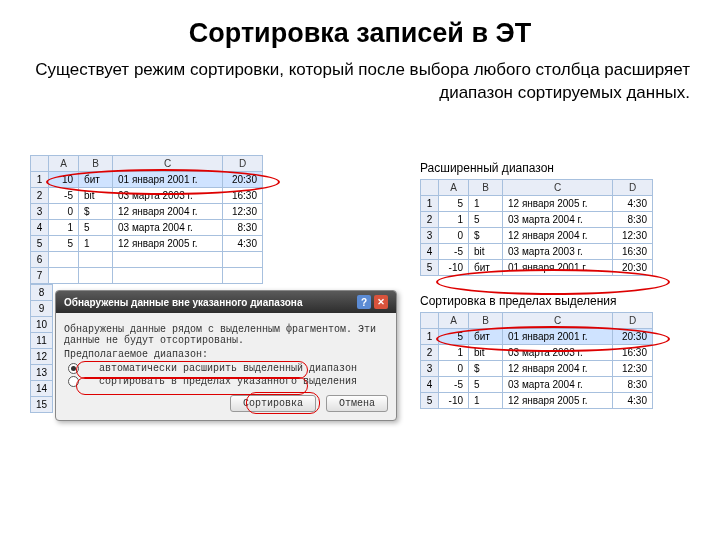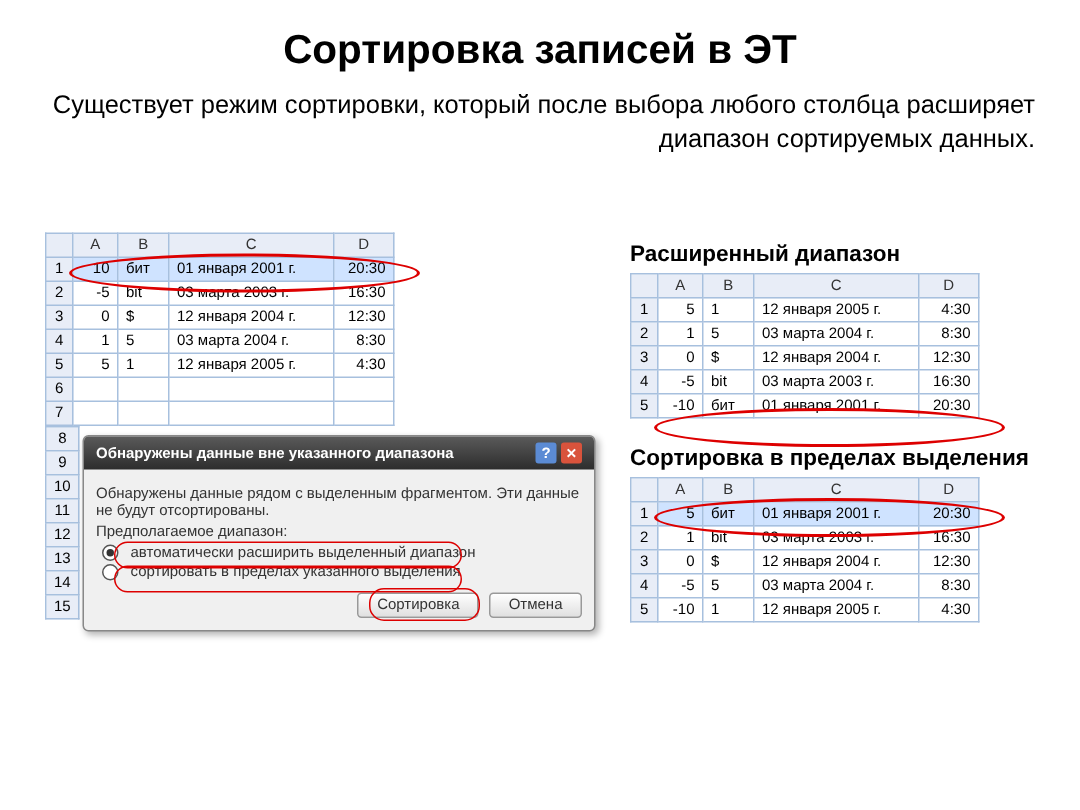--- a/index.html
+++ b/index.html
@@ -1,41 +1,41 @@
 <!DOCTYPE html>
 <html><head>
 <meta charset="utf-8">
 <style>
   body{margin:0;font-family:Arial,sans-serif;background:#fff;width:720px;height:540px;overflow:hidden;}
   .slide{padding:10px 30px;position:relative;}
   h1{font-size:27px;font-weight:bold;text-align:center;margin:8px 0 10px;}
   p.lead{font-size:17px;line-height:1.35;margin:4px 0 14px;text-align:right;}
-  .section-label{font-weight:bold;font-size:15px;margin:6px 0 4px;}
+  .section-label{font-weight:normal;font-size:12px;margin:6px 0 4px;}
   .ss{border-collapse:collapse;font-size:10px;background:#fff;margin-bottom:6px;}
   .ss td,.ss th{border:1px solid #a7c0de;padding:2px 5px;height:16px;box-sizing:border-box;}
   .ss th{background:#e8edf7;font-weight:normal;color:#333;}
   .ss .corner{background:#e8edf7;width:16px;}
   .ss .rh{background:#e8edf7;text-align:center;width:18px;}
   .ss td.num{text-align:right;}
   .colA{width:30px;}
   .colB{width:34px;}
   .colC{width:110px;}
   .colD{width:40px;}
   .left-area{position:absolute;left:30px;top:155px;}
   .right-col{position:absolute;left:420px;top:155px;width:270px;}
   .highlight-row td{background:#cfe3ff;}
   .oval{position:absolute;border:2px solid #d00;border-radius:50%;pointer-events:none;}
 
   
   .dialog{position:relative;margin-top:2px;width:340px;background:#f0f0f0;border:1px solid #888;border-radius:4px;font-size:10px;box-shadow:2px 2px 5px rgba(0,0,0,.3);}
   .dlg-title{background:linear-gradient(#5a5a5a,#2d2d2d);color:#fff;padding:4px 8px;border-radius:3px 3px 0 0;display:flex;justify-content:space-between;align-items:center;font-weight:bold;}
   .dlg-close{width:14px;height:14px;background:#d9533c;border-radius:2px;display:flex;align-items:center;justify-content:center;color:#fff;font-size:9px;}
-  .dlg-body{padding:8px;color:#333;}
+  .dlg-body{padding:8px;color:#333;font-family:Liberation Mono, monospace;}
   .dlg-body p{margin:3px 0;}
-  .radio-line{display:flex;align-items:center;gap:8px;margin:2px 0 2px 4px;}
+  .radio-line{display:flex;align-items:center;gap:20px;margin:2px 0 2px 4px;}
   .radio{width:9px;height:9px;border:1px solid #555;border-radius:50%;display:inline-flex;align-items:center;justify-content:center;background:#fff;}
   .radio.sel::after{content:'';width:5px;height:5px;background:#333;border-radius:50%;}
   .dlg-btns{text-align:right;margin-top:8px;}
   .btn{display:inline-block;border:1px solid #999;background:linear-gradient(#fefefe,#e0e0e0);padding:2px 12px;border-radius:3px;margin-left:4px;cursor:pointer;}
   .mk{position:absolute;border:1.5px solid #d00;border-radius:10px;pointer-events:none;}
 </style>
 </head>
 <body>
 
 <div class="slide">

